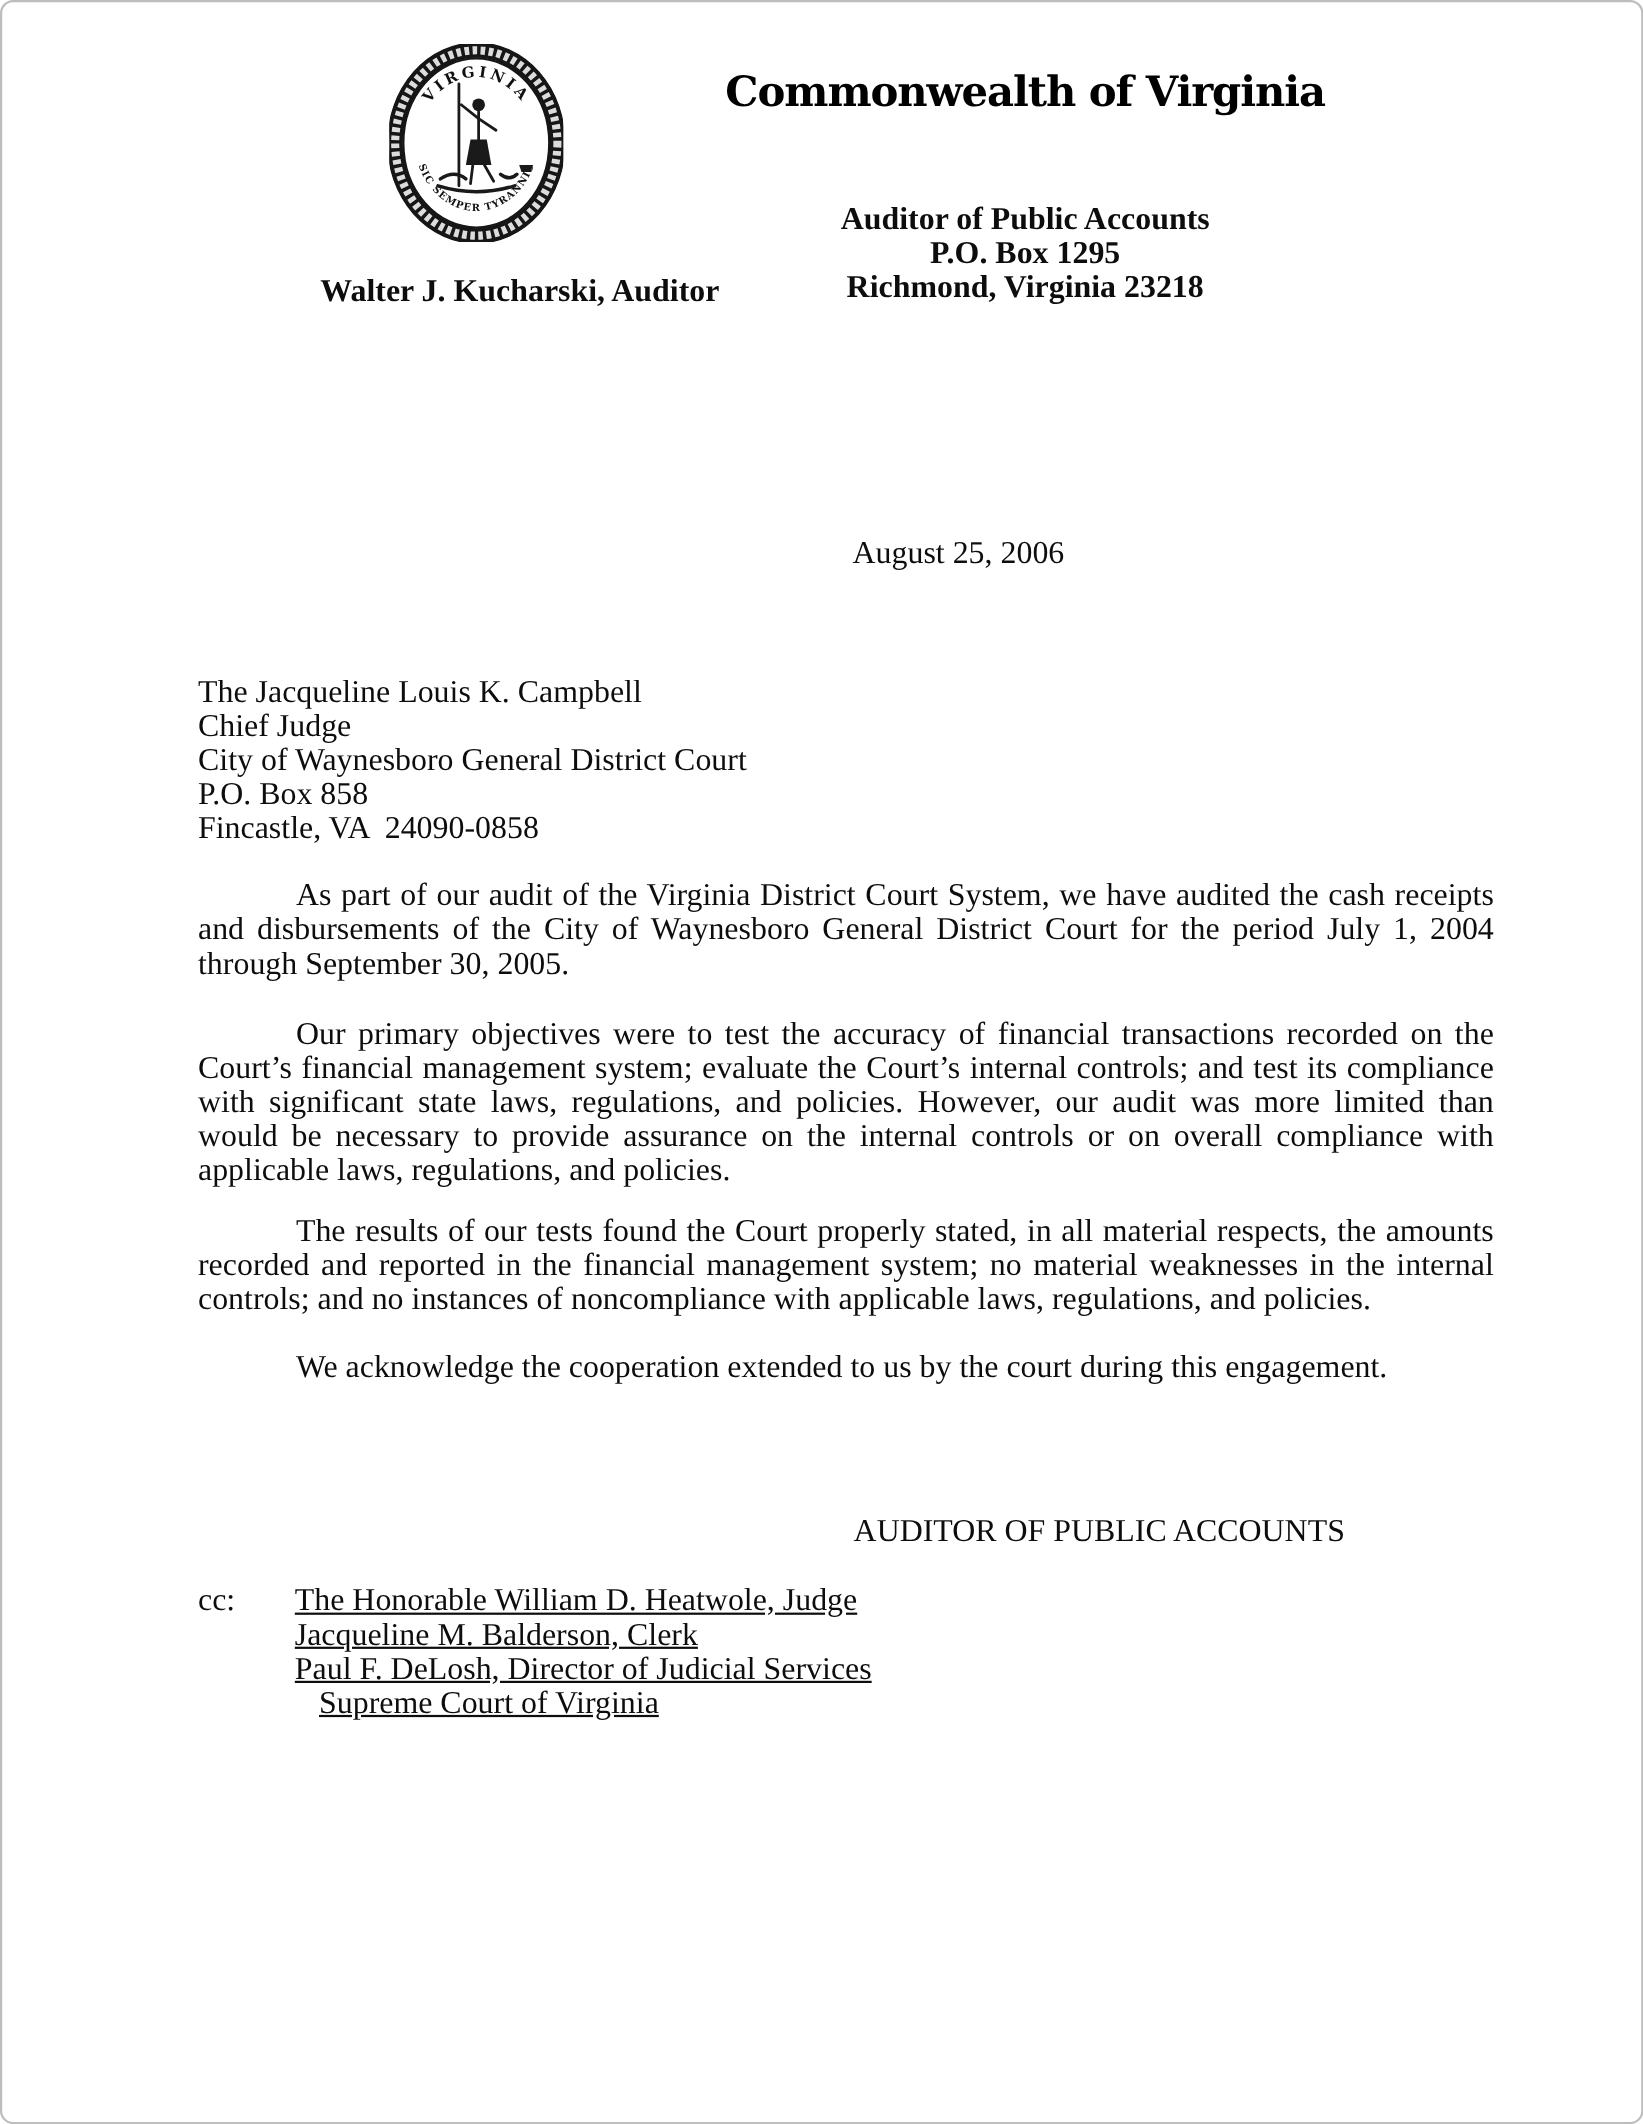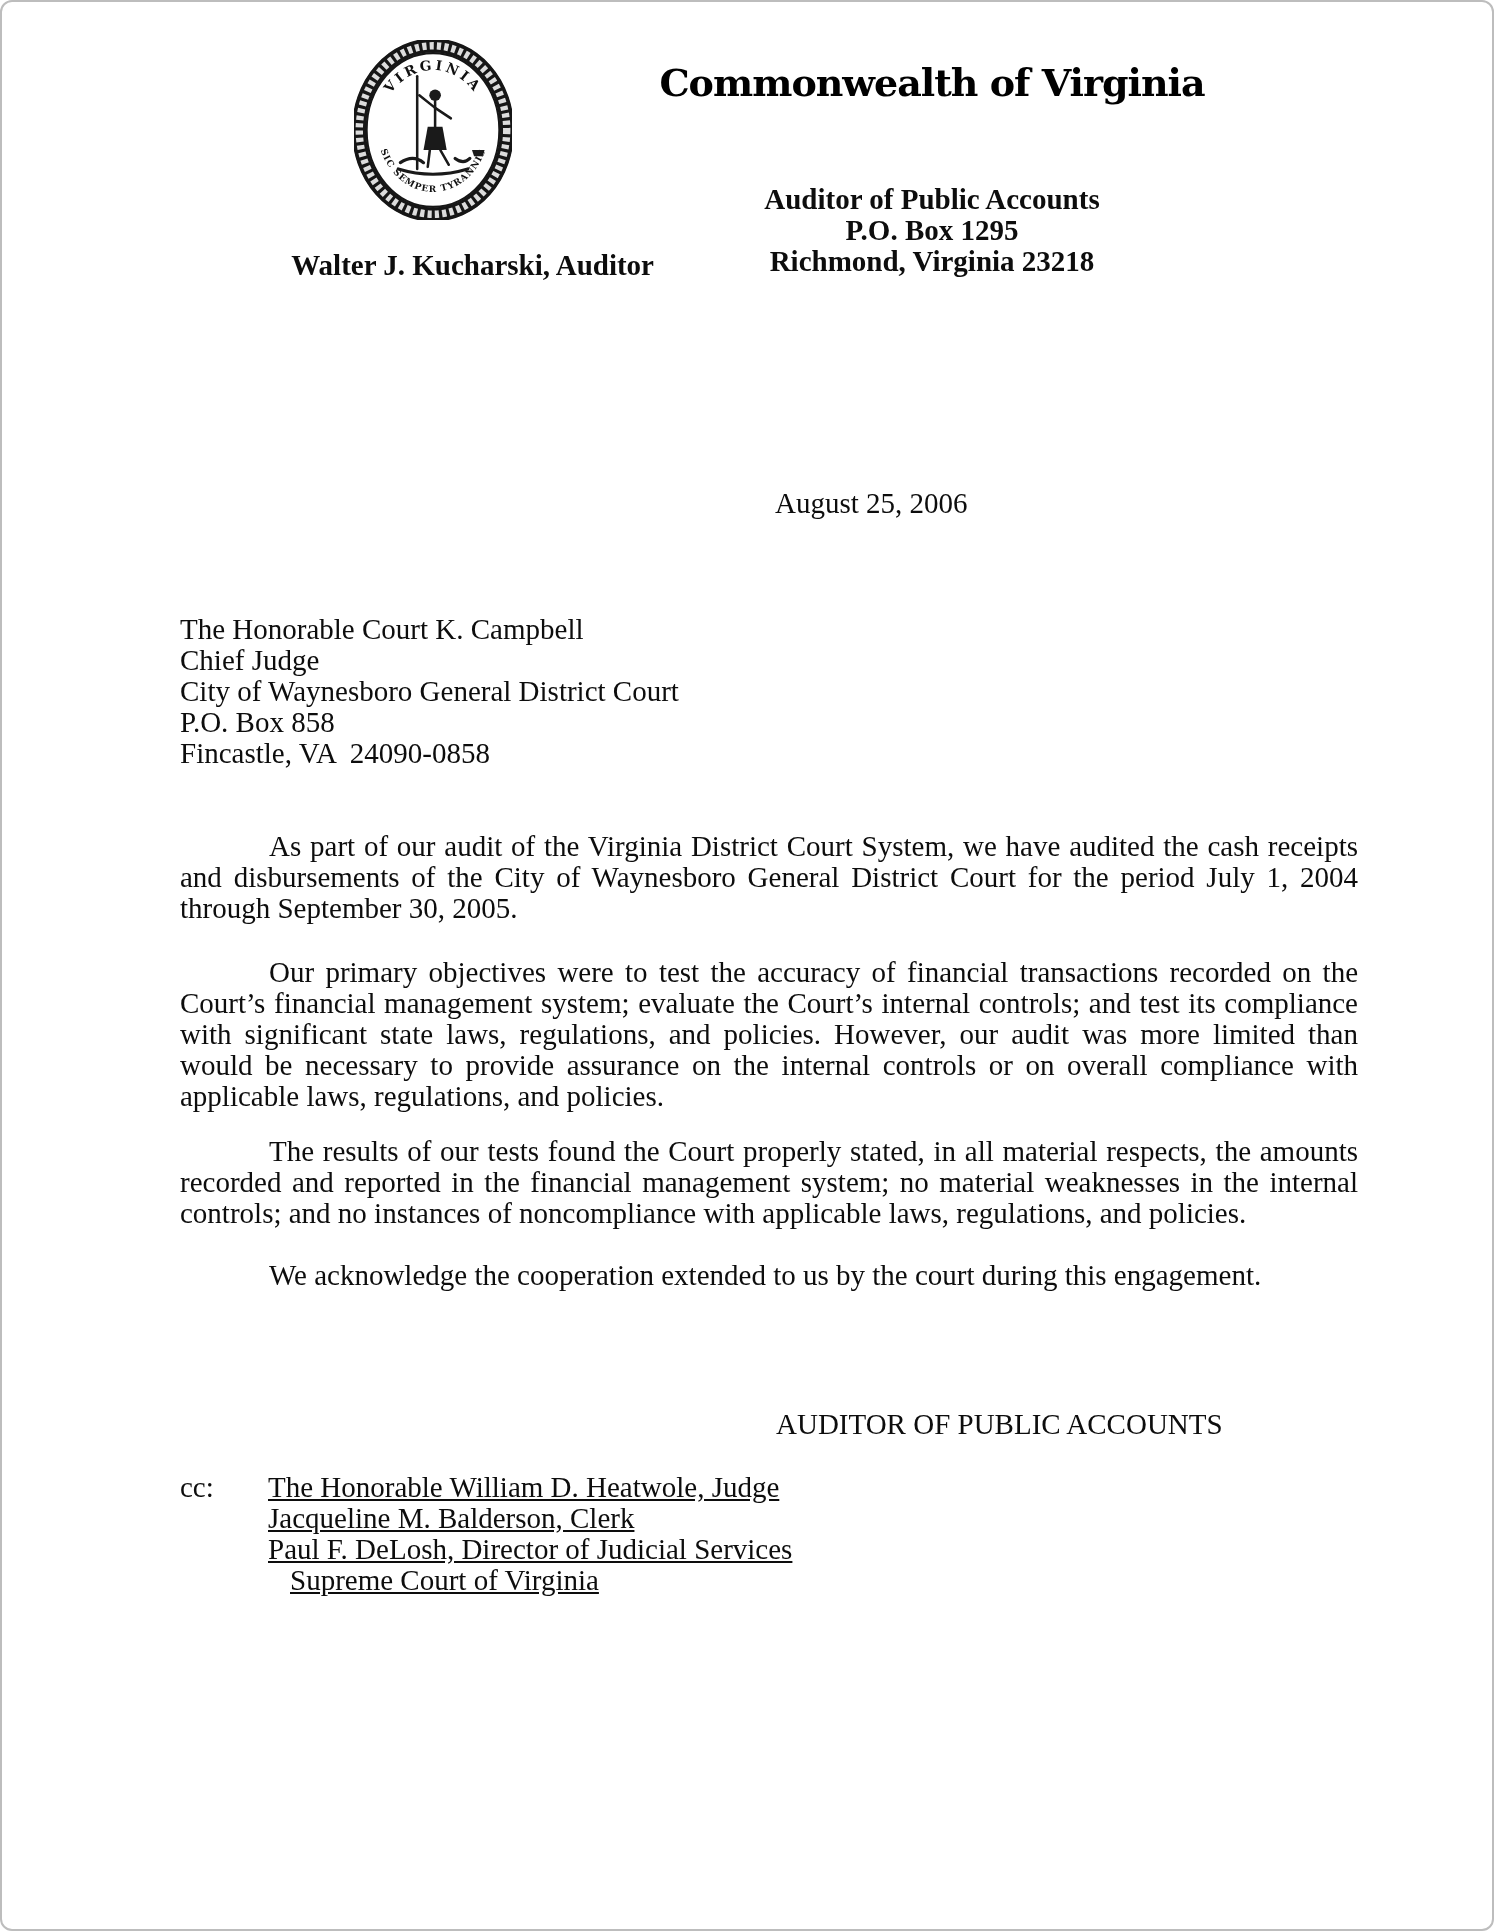--- a/index.html
+++ b/index.html
@@ -46,21 +46,21 @@
   .date-line { margin-top: 486px; padding-left: 595px; }
   .recipient { margin-top: 95px; }
   .recipient div { line-height: 31px; white-space: pre-wrap; }
 
   .content p {
     margin: 0;
     text-align: justify;
     text-indent: 89px;
     line-height: 31px;
   }
-  p.par-1 { margin-top: 62px; }
+  p.par-1 { margin-top: 30px; }
   p.par-2 { margin-top: 33px; }
   p.par-3 { margin-top: 24px; }
   p.par-4 { margin-top: 31px; }
 
   .signature-org { margin-top: 118px; padding-left: 596px; }
   .initials { margin-top: 37px; }
 
   .cc-block { margin-top: 32px; display: flex; }
   .cc-label { width: 88px; flex: 0 0 88px; }
   .cc-lines div { line-height: 31px; text-decoration: underline; }
@@ -113,21 +113,21 @@
     <div>Richmond, Virginia 23218</div>
   </div>
 
   <div class="auditor-name">Walter J. Kucharski, Auditor</div>
 
   <div class="content">
 
     <div class="date-line">August 25, 2006</div>
 
     <div class="recipient">
-      <div>The Honorable Court K. Campbell</div>
+      <div>The Jacqueline Louis K. Campbell</div>
       <div>Chief Judge</div>
       <div>City of Waynesboro General District Court</div>
       <div>P.O. Box 858</div>
       <div>Fincastle, VA  24090-0858</div>
     </div>
 
     <p class="par-1">As part of our audit of the Virginia District Court System, we have audited the cash receipts and disbursements of the City of Waynesboro General District Court for the period July 1, 2004 through September 30, 2005.</p>
 
     <p class="par-2">Our primary objectives were to test the accuracy of financial transactions recorded on the Court’s financial management system; evaluate the Court’s internal controls; and test its compliance with significant state laws, regulations, and policies.  However, our audit was more limited than would be necessary to provide assurance on the internal controls or on overall compliance with applicable laws, regulations, and policies.</p>
 

